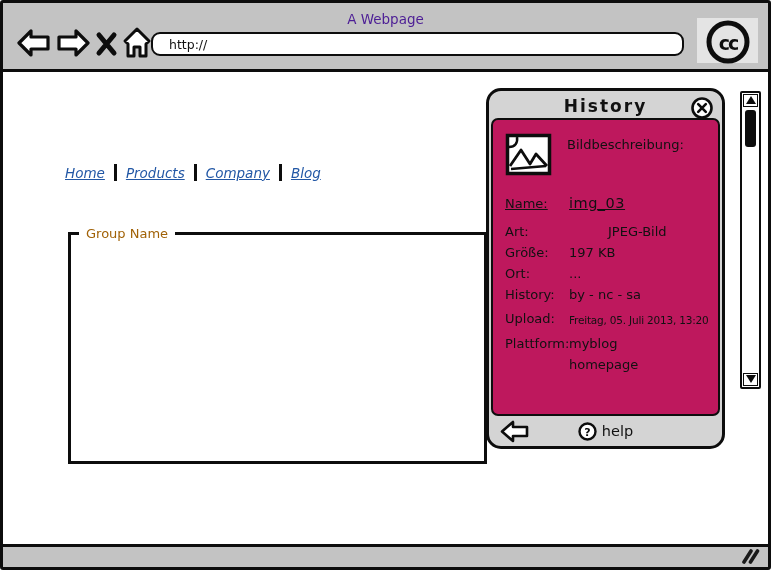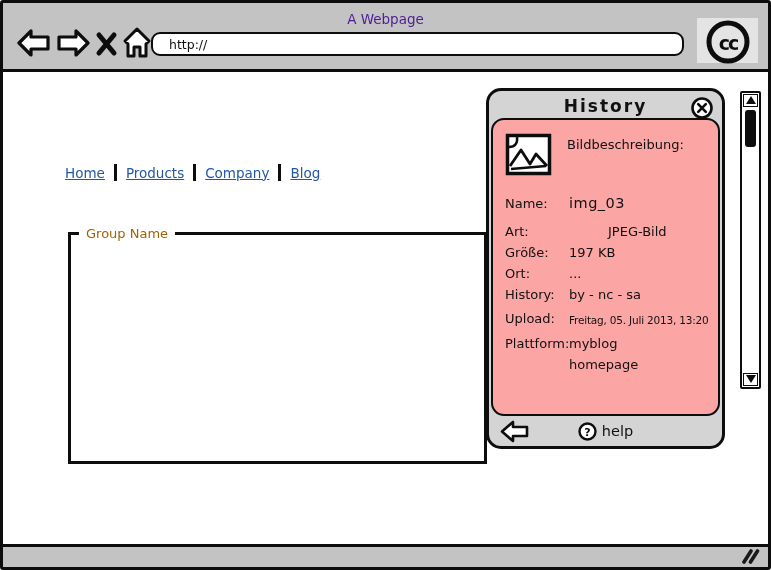--- a/index.html
+++ b/index.html
@@ -9,38 +9,38 @@
   
   .chrome { position:absolute; top:0; left:0; right:0; height:69px; background:#c3c3c3; border-bottom:3px solid #0d0d0d; }
   .win-title { text-align:center; padding-top:8px; font-size:13.5px; color:#4c1d95; }
   .tb-icon { position:absolute; display:block; }
   .url-bar { position:absolute; left:148px; top:29px; width:533px; height:24px; background:#fff; border:2.5px solid #0d0d0d; border-radius:9px; }
   .url-bar input { width:100%; height:100%; border:none; outline:none; background:transparent; font-family:"DejaVu Sans", sans-serif; font-size:12.5px; padding:0 16px; color:#111; }
   .cc-badge { position:absolute; right:10px; top:15px; width:61px; height:45px; background:#e4e4e4; display:flex; justify-content:center; }
 
   
   .content { position:absolute; top:72px; left:0; right:0; bottom:23px; background:#fff; }
-  .nav { position:absolute; top:89px; left:62px; display:flex; align-items:center; gap:9px; font-size:13.5px; }
+  .nav { position:absolute; top:89px; left:62px; display:flex; align-items:center; gap:9px; font-size:13.5px;font-style:italic; }
   .nav a { color:#2257a5; text-decoration:underline; }
   .nav-sep { width:3px; height:17px; background:#0d0d0d; }
 
   .groupbox { position:absolute; left:65px; top:151px; width:419px; height:238px; border:3px solid #0d0d0d; background:#fff; }
   .groupbox legend { font-size:13px; margin-left:8px; padding:0 7px; color:#a16207; }
 
   
   .panel { position:absolute; left:483px; top:85px; width:239px; height:361px; background:#d4d4d4; border:3px solid #0d0d0d; border-radius:15px; z-index:5; }
   .panel-title { position:absolute; top:0; left:0; right:0; height:29px; text-align:center; font-size:17px; font-weight:bold; letter-spacing:2px; padding-top:5px; }
   .panel-close { position:absolute; right:8px; top:5px; width:24px; height:24px; cursor:pointer; }
-  .panel-card { position:absolute; left:2px; right:2px; top:27px; bottom:30px; background:#fca5a5; border:2.5px solid #0d0d0d; border-radius:13px; padding:13px 11px 0 12px; overflow:hidden; }
+  .panel-card { position:absolute; left:2px; right:2px; top:27px; bottom:30px; background:#be185d; border:2.5px solid #0d0d0d; border-radius:7px; padding:13px 11px 0 12px; overflow:hidden; }
   .thumb-row { display:flex; gap:15px; }
   .desc-label { font-size:13px; padding-top:4px; }
   .frow { display:flex; font-size:13px; line-height:15px; }
   .flabel { width:64px; flex-shrink:0; white-space:nowrap; }
   .fvalue { white-space:nowrap; }
-  .r-name { margin-top:19px; }
+  .r-name { margin-top:19px;text-decoration:underline; }
   .r-name .fvalue { font-size:14.5px; letter-spacing:0.5px;text-align:center; }
   .r-art { margin-top:13px;gap:39px; }
   .r-sm { margin-top:6px; }
   .r-upload { margin-top:9px; }
   .r-upload .fvalue { font-size:10.5px; padding-top:2px; letter-spacing:-0.2px; }
   .r-platt { margin-top:8px;align-items:flex-end; }
   .r-extra { margin-top:6px; padding-left:64px; }
   .panel-footer { position:absolute; left:0; right:0; bottom:0; height:30px; display:flex; align-items:center; }
   .footer-back { position:absolute; left:11px; top:4px; cursor:pointer; }
   .footer-help { margin:0 auto; display:flex; align-items:center; gap:5px; font-size:14.5px; cursor:pointer; }

